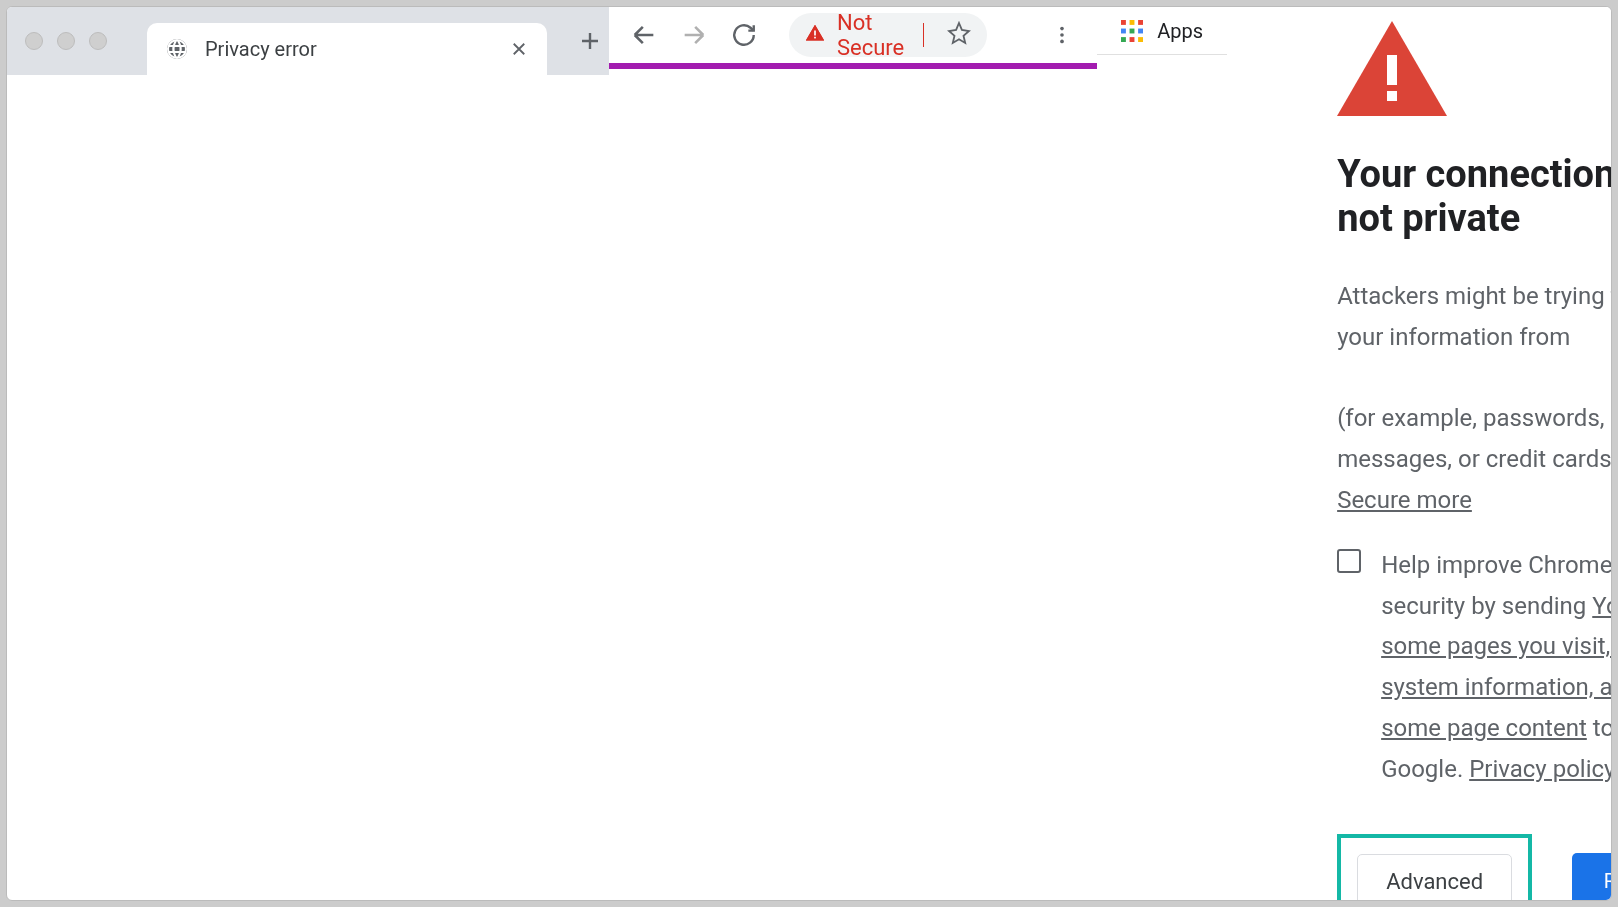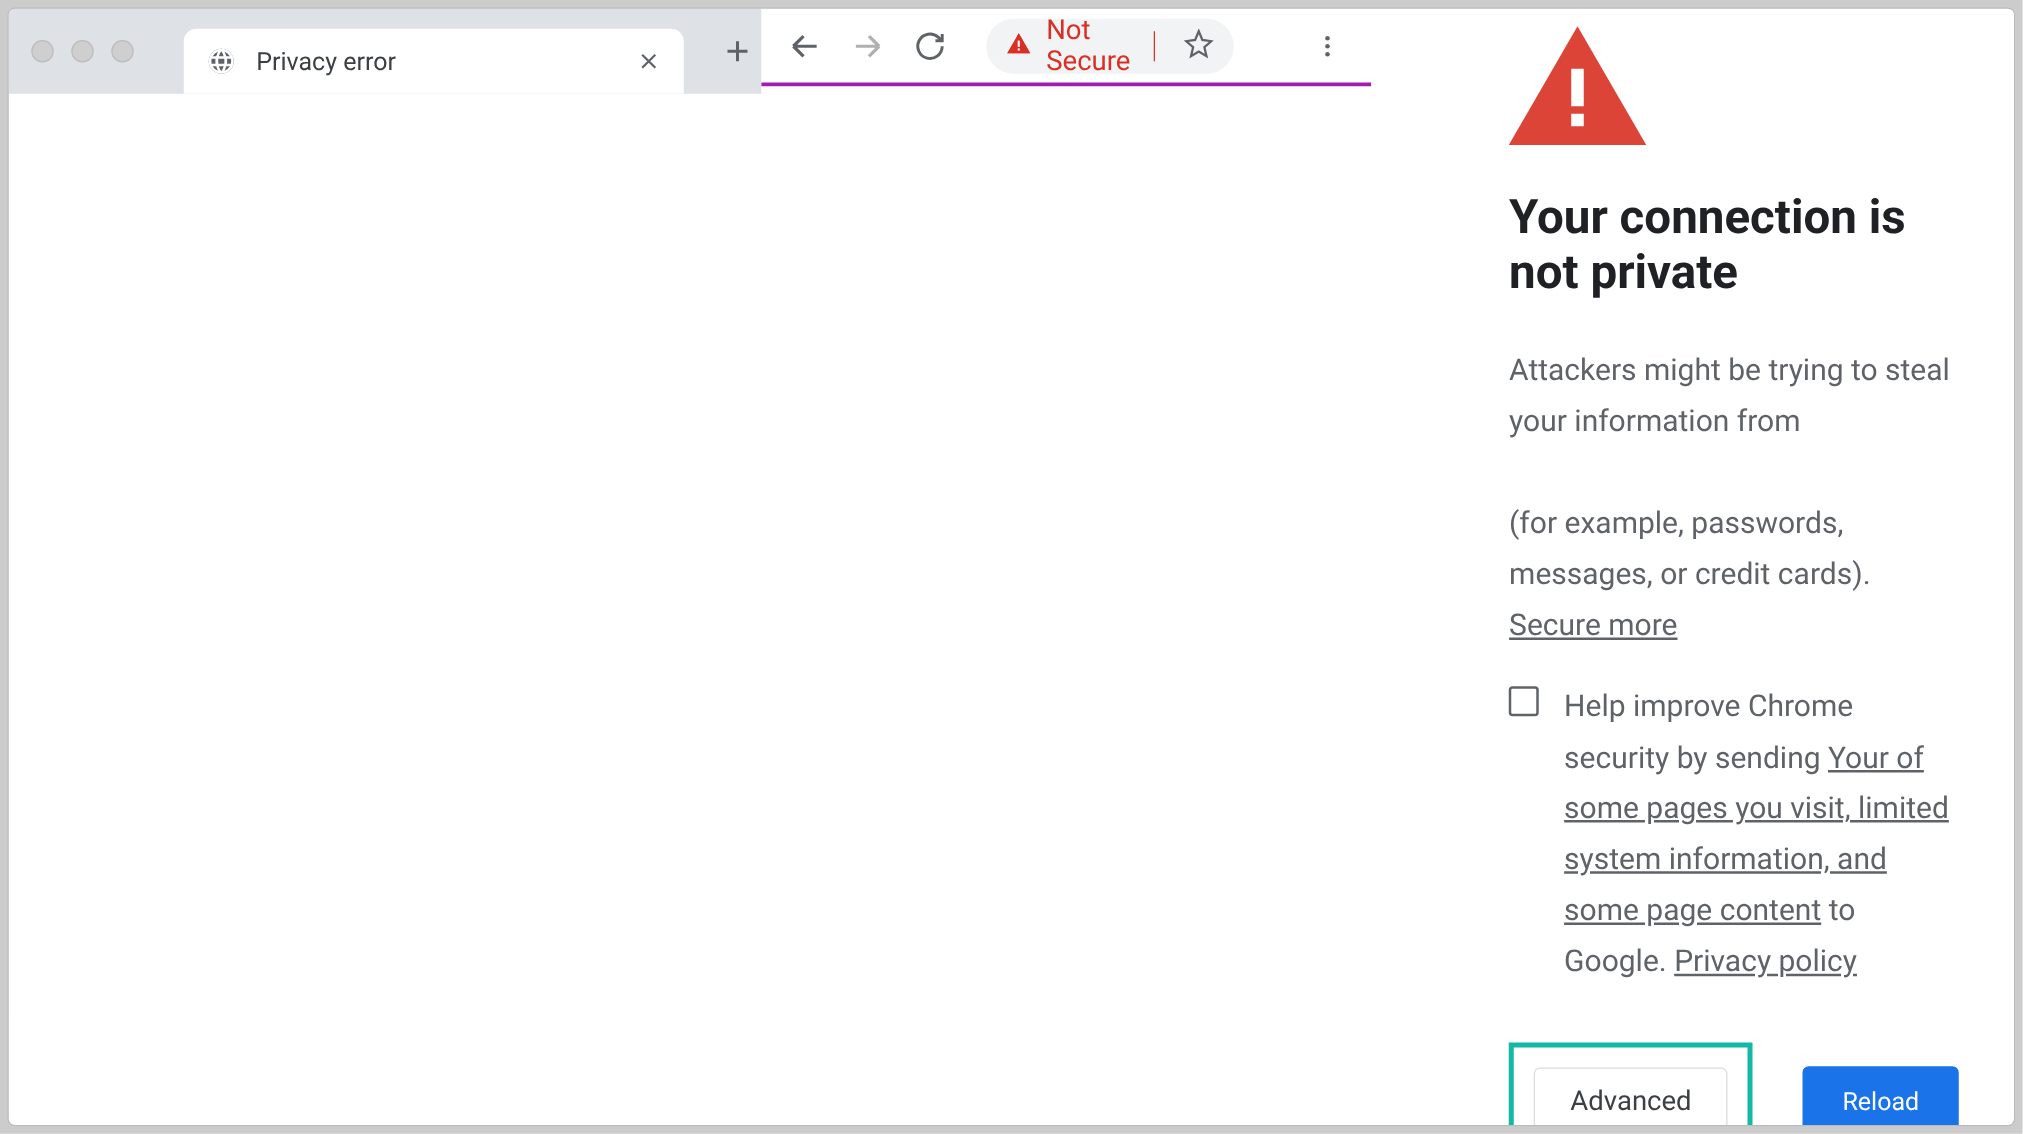--- a/index.html
+++ b/index.html
@@ -84,21 +84,21 @@
     align-self: center;
   }
   
   .toolbar {
     background: #fff;
     height: 62px;
     display: flex;
     align-items: center;
     padding: 0 20px;
     gap: 20px;
-    border-bottom: 3px solid #a21caf;
+    border-bottom: 6px solid #a21caf;
   }
   .nav-btn {
     width: 30px;
     height: 30px;
     display: flex;
     align-items: center;
     justify-content: center;
     color: #5f6368;
     cursor: pointer;
   }
@@ -312,20 +312,36 @@
     </div>
     <div class="menu-btn">
       <svg viewBox="0 0 24 24" width="22" height="22" fill="#5f6368">
           <circle cx="12" cy="5" r="2"></circle>
           <circle cx="12" cy="12" r="2"></circle>
           <circle cx="12" cy="19" r="2"></circle>
         </svg>
     </div>
   </div>
 
+  <div class="bookmarks-bar">
+    <span class="apps-icon">
+      <svg viewBox="0 0 18 18" width="22" height="22">
+        <rect x="0" y="0" width="4" height="4" fill="#ea4335"></rect>
+          <rect x="7" y="0" width="4" height="4" fill="#fbbc04"></rect>
+          <rect x="14" y="0" width="4" height="4" fill="#ea4335"></rect>
+        <rect x="0" y="7" width="4" height="4" fill="#4285f4"></rect>
+          <rect x="7" y="7" width="4" height="4" fill="#34a853"></rect>
+          <rect x="14" y="7" width="4" height="4" fill="#4285f4"></rect>
+        <rect x="0" y="14" width="4" height="4" fill="#34a853"></rect>
+          <rect x="7" y="14" width="4" height="4" fill="#ea4335"></rect>
+          <rect x="14" y="14" width="4" height="4" fill="#fbbc04"></rect>
+      </svg>
+    </span>
+    <span class="apps-label">Apps</span>
+  </div>
 
   <div class="content">
     <div class="warn-triangle">
       <svg viewBox="0 0 110 95" width="110" height="95">
         <path d="M55 0 L110 95 L0 95 Z" fill="#db4437"></path>
         <path d="M55 0 L55 95 L0 95 Z" fill="#e06055" opacity="0.0"></path>
         <rect x="50" y="34" width="10" height="30" fill="#fff"></rect>
         <rect x="50" y="70" width="10" height="10" fill="#fff"></rect>
       </svg>
     </div>

